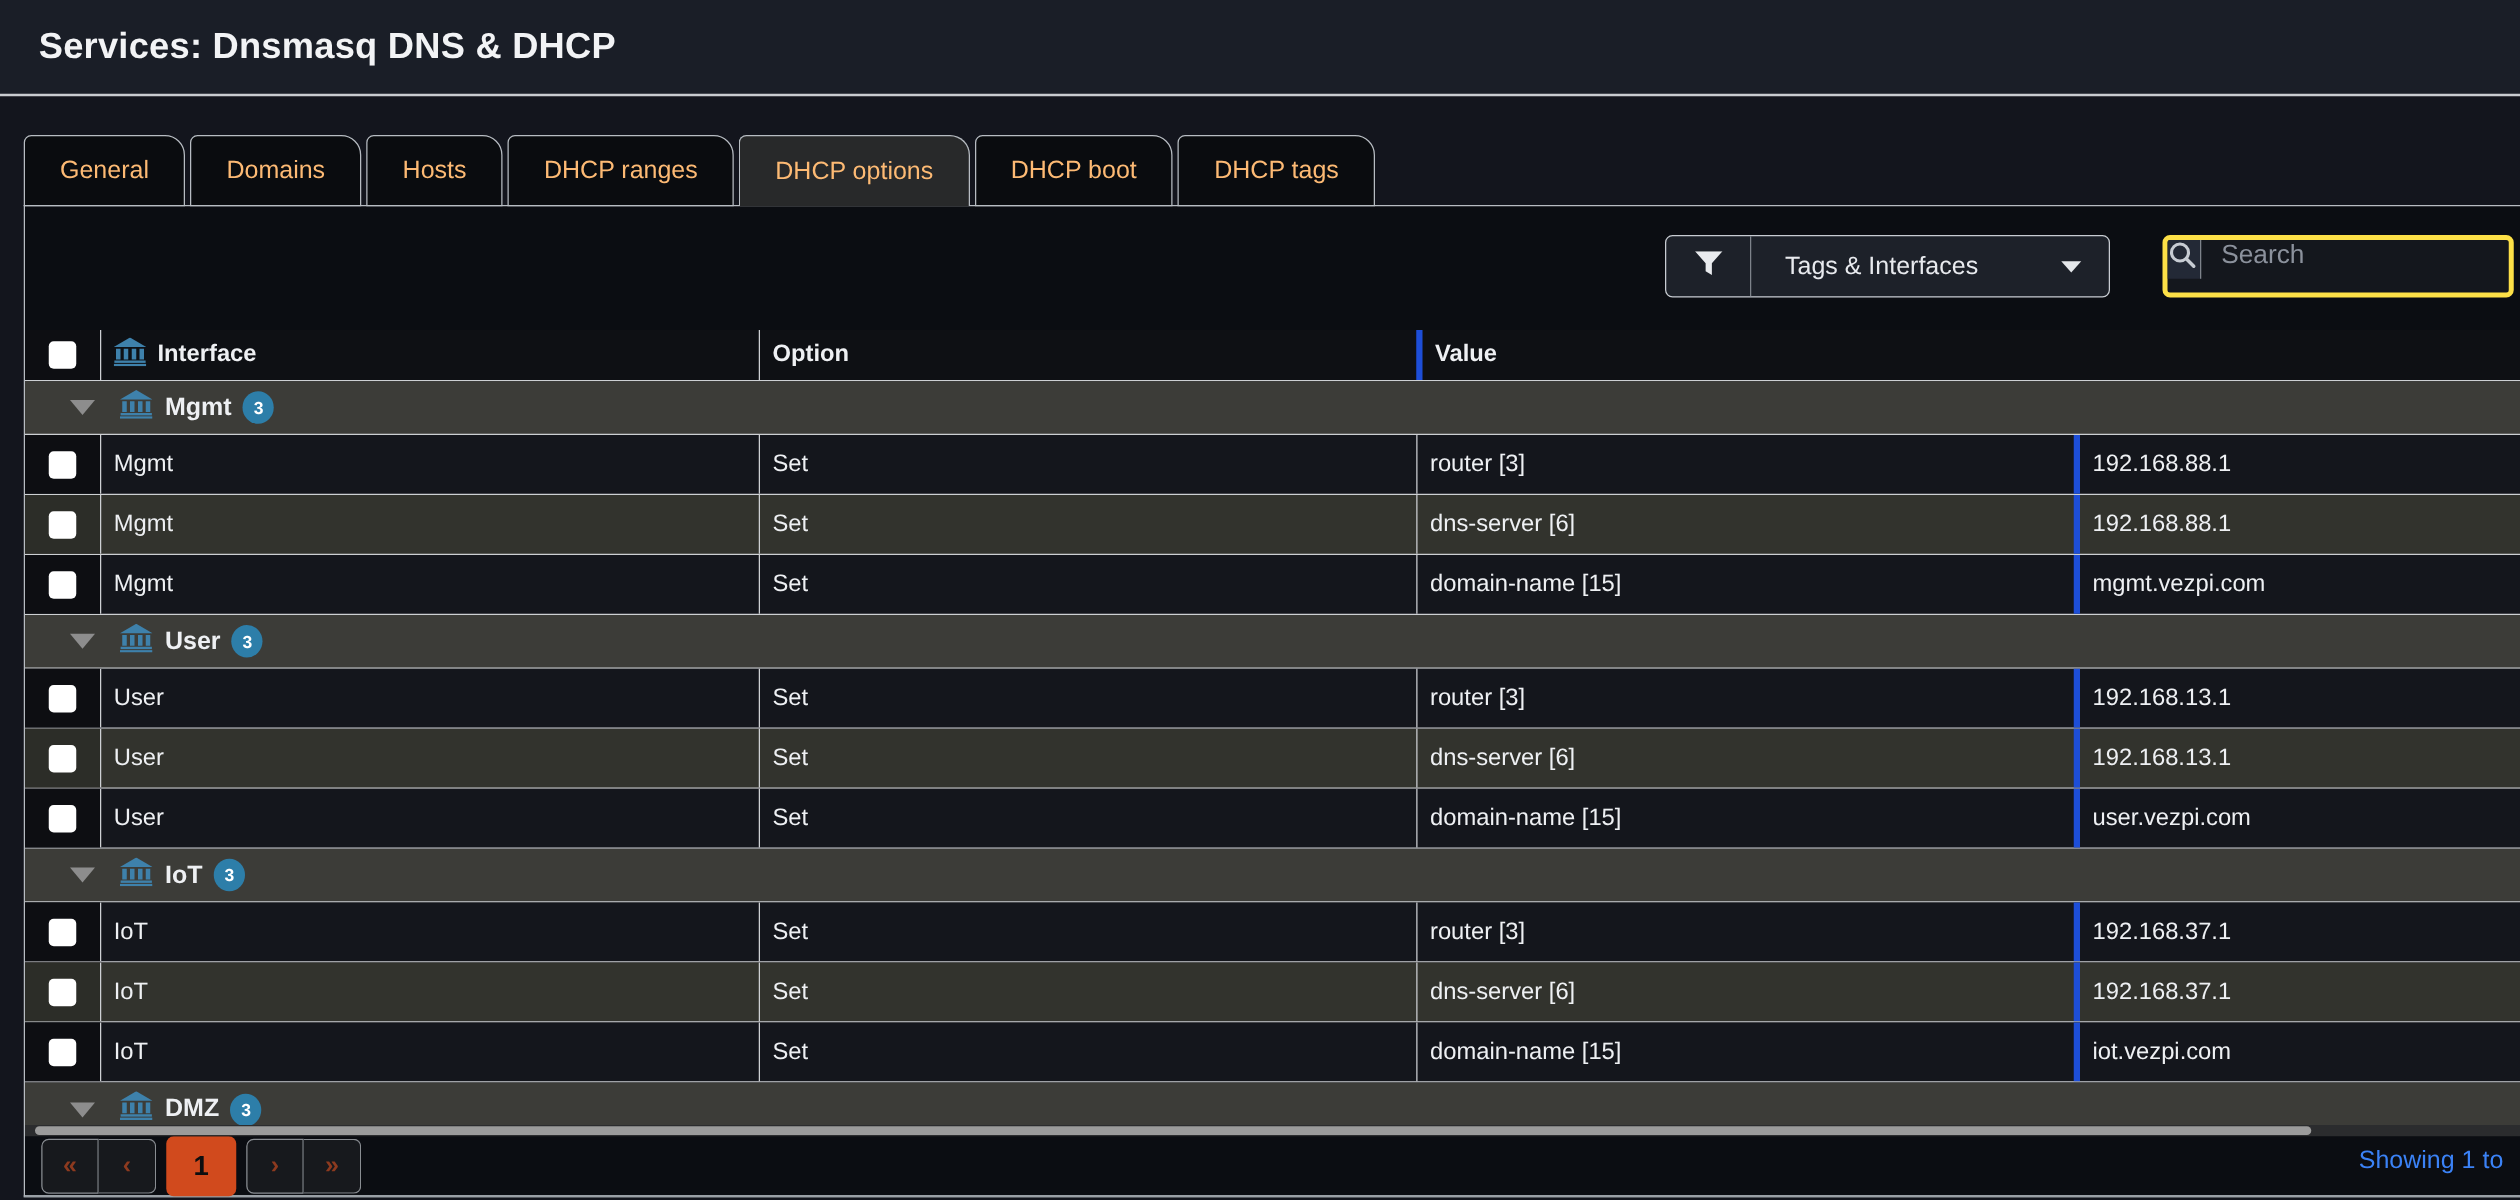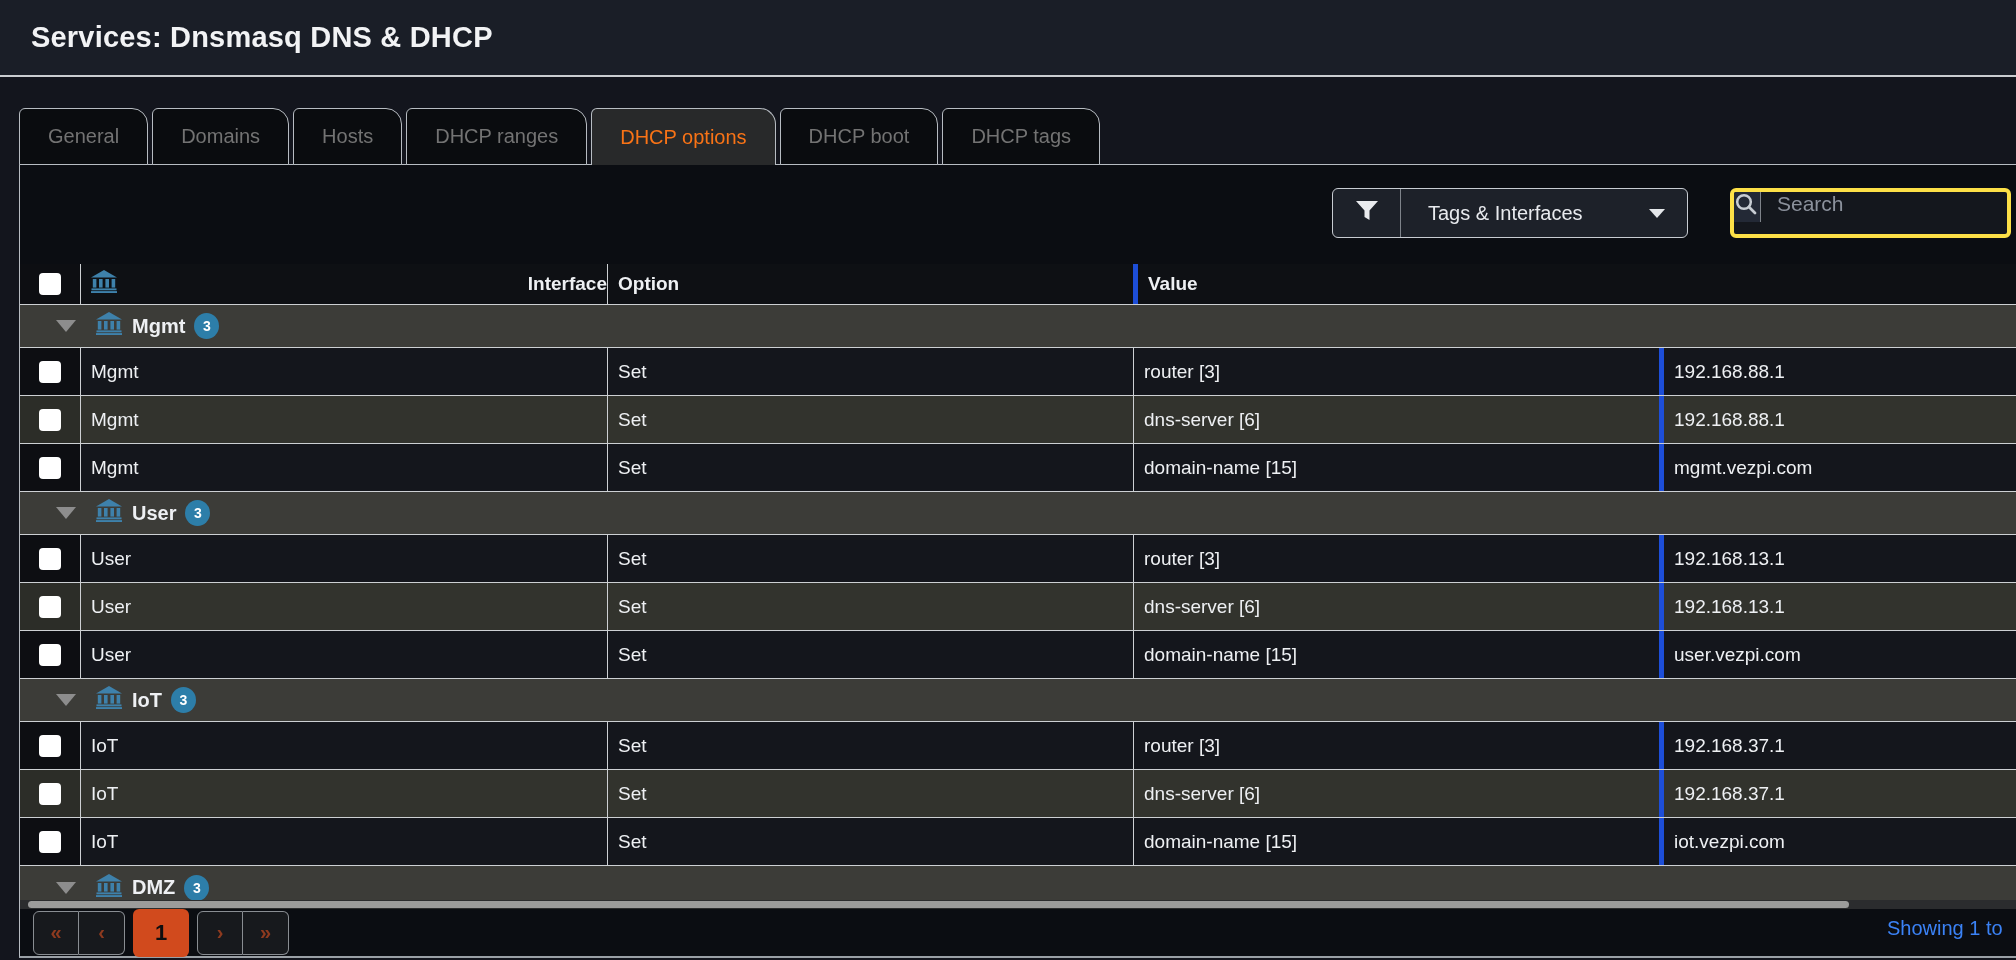--- a/index.html
+++ b/index.html
@@ -19,27 +19,27 @@
   .titlebar h1 { font-size:29px; font-weight:700; color:#f2f3f5; letter-spacing:.2px; }
 
   
   .tabbar {
     position:absolute; left:19px; top:108px; height:57px;
     display:flex; gap:4px; z-index:3;
   }
   .tab {
     height:57px; padding:0 28px;
     display:flex; align-items:center;
-    background:#0a0c0f; color:#737373;
+    background:#0a0c0f; color:#fdba74;
     border:1px solid #b7bcc2; border-bottom:1px solid #b7bcc2;
     border-radius:6px 16px 0 0;
     font-size:20px; cursor:pointer; white-space:nowrap;
   }
   .tab.active {
-    background:#28292a; color:#f97316; border-bottom:none;
+    background:#28292a; color:#fdba74; border-bottom:none;
   }
 
   
   .panel {
     position:absolute; left:19px; top:164px; width:1997px; height:794px;
     background:#0b0d12;
     border-top:1px solid #b7bcc2;
     border-left:1px solid #b7bcc2;
     border-bottom:2px solid #9aa0a6;
     z-index:1;
@@ -86,21 +86,21 @@
     font-size:19px;
   }
   .trow { display:flex; align-items:center; border-bottom:1px solid #cdd0d3; }
   .thead { height:41px; background:#0e1014; font-weight:700; }
   .cell { height:100%; display:flex; align-items:center; padding-left:10px; }
   .c0 { width:61px; justify-content:center; padding-left:0; border-right:1px solid #cdd0d3; }
   .c1 { width:527px; border-right:1px solid #cdd0d3; }
   .c2 { width:526px; border-right:1px solid #cdd0d3; }
   .c3 { width:530px; border-right:5px solid #1d4ed8; }
   .c4 { width:352px; border-right:none; }
-  .thead .c1 { gap:9px;justify-content:space-between; }
+  .thead .c1 { gap:9px; }
 
   .grow { height:43px; background:#3c3c38; font-weight:700; font-size:20px; }
   .grow-inner { display:flex; align-items:center; width:100%; height:43px; }
   .collapse-arrow {
     width:0; height:0; margin-left:36px;
     border-left:10px solid transparent; border-right:10px solid transparent;
     border-top:12px solid #8d8d8d; cursor:pointer; flex:0 0 auto;
   }
   .grow .bank { margin-left:20px; margin-right:10px; }
   .badge {

